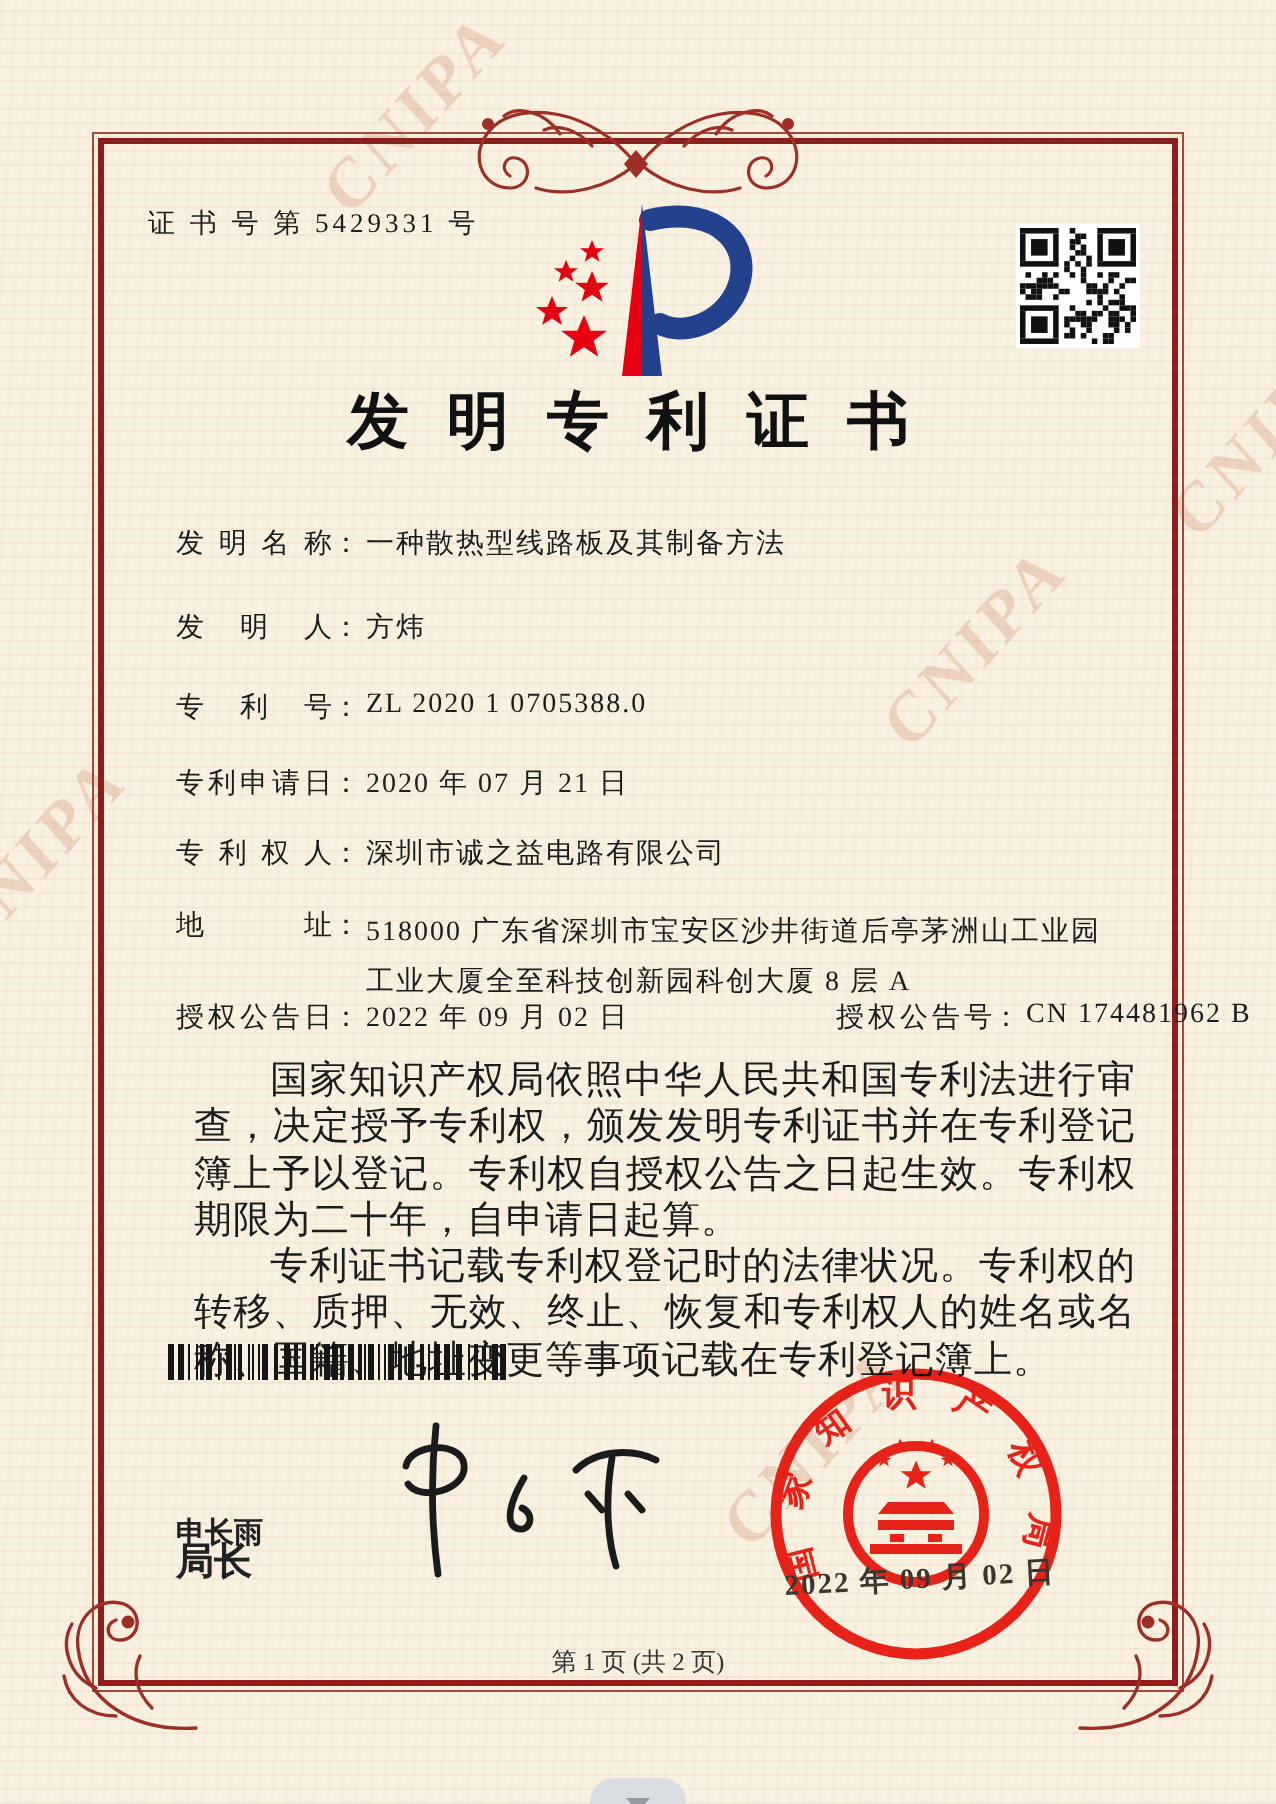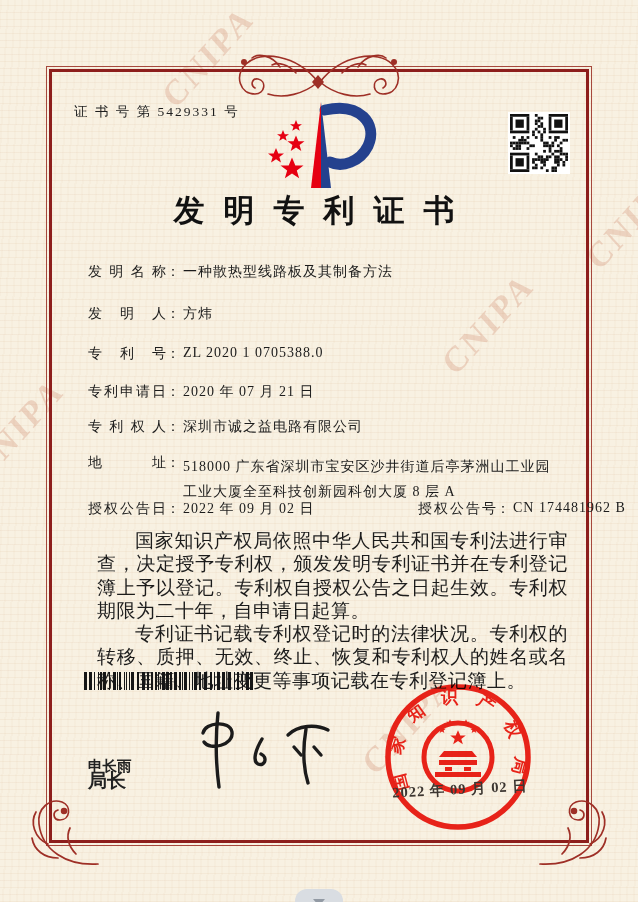--- a/index.html
+++ b/index.html
@@ -351,19 +351,20 @@
         <use href="#st" transform="translate(93,49) scale(0.38)"></use>
         <path d="M58,76 L96,76 L91,70 L63,70 Z"></path>
         <rect x="58" y="79" width="38" height="5"></rect>
         <rect x="64" y="86" width="7" height="4"></rect>
         <rect x="83" y="86" width="7" height="4"></rect>
         <rect x="54" y="91" width="46" height="5"></rect>
       </g>
     </svg>
     <div class="seal-date">2022 年 09 月 02 日</div>
 
+    <div class="page-info">第 1 页 (共 2 页)</div>
   </div>
 
   <div class="scroll-btn">
     <div class="chev"></div>
   </div>
 
 </div>
 
 </body></html>

